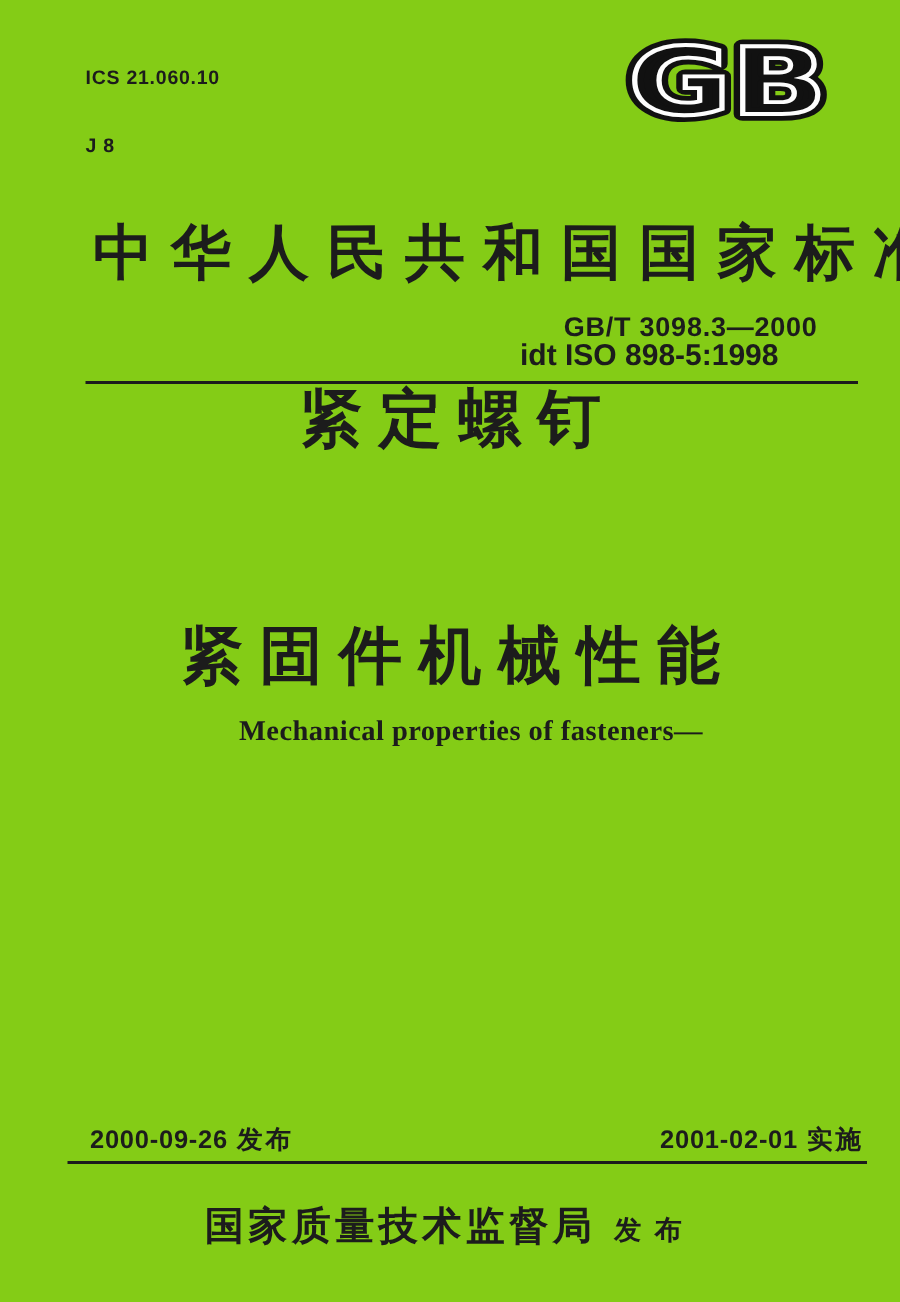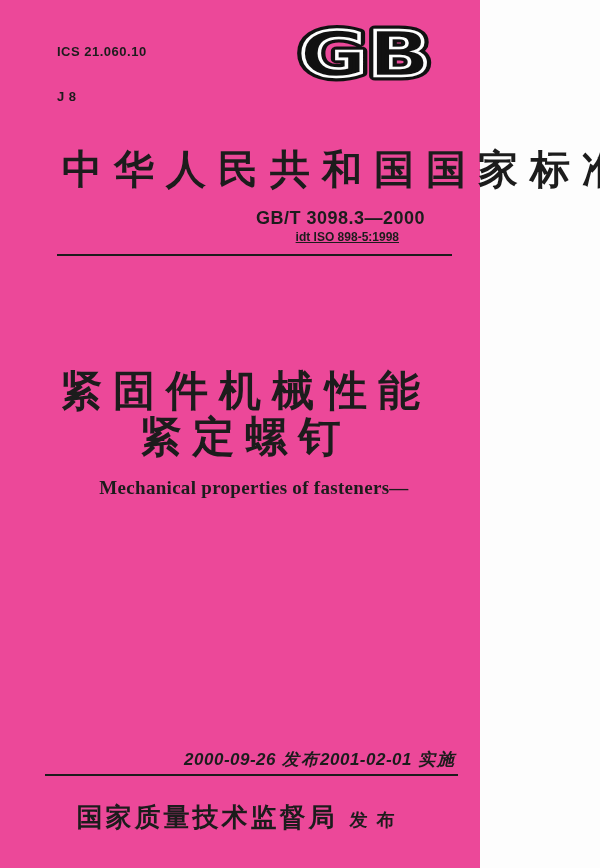--- a/index.html
+++ b/index.html
@@ -3,21 +3,21 @@
 <meta charset="utf-8">
 <style>
   html, body { margin: 0; padding: 0; }
   body {
     width: 600px; height: 868px;
     background: #fdfdfd;
     color: #1c1c1c;
     font-family: "Liberation Sans", "DejaVu Sans", sans-serif;
     overflow: hidden;
   }
-  .page { width: 480px; height: 868px; position: relative; background: #ec4899; }
+  .page { width: 600px; height: 868px; position: relative; background: #84cc16; }
 
   .top-row {
     display: flex; justify-content: space-between; align-items: flex-start;
     padding: 14px 44px 0 57px;
   }
   .ics-block {
     font-size: 13px; font-weight: 600; line-height: 15px;
     letter-spacing: 0.5px; white-space: pre;
   }
   .gb-logo { width: 142px; height: 70px; margin-top: 4px; }
@@ -27,46 +27,45 @@
     font-size: 40px; font-weight: 700;
     letter-spacing: 12px; padding-left: 12px;
     text-align: center; white-space: nowrap; line-height: 46px;
   }
 
   .std-codes {
     margin-top: 16px; padding-right: 55px;
     text-align: right; font-weight: 700; margin-left: 12px;
   }
   .std-number { font-size: 18px; line-height: 20px; letter-spacing: 0.5px; }
-  .idt-line   { font-size: 12px; line-height: 18px; padding-right: 26px; text-decoration: underline; }
+  .idt-line   { font-size: 20px; line-height: 18px; padding-right: 26px; }
 
   .rule { height: 2px; background: #1c1c1c; border: 0; }
   .rule-top    { margin: 8px 28px 0 57px; }
   .rule-bottom { margin: 4px 22px 0 45px; }
 
   .cn-title {
     margin-top: 112px; text-align: center;
     font-size: 42px; font-weight: 700; line-height: 46px;
     letter-spacing: 11px; padding-left: 11px; white-space: nowrap;
   }
   .en-title {
     margin-top: 16px; text-align: center;
     font-family: "Liberation Serif", "DejaVu Serif", serif;
     font-weight: 700; font-size: 19px; line-height: 24px;
     letter-spacing: 0.3px;
     margin-left: 28px;
   }
 
   .footer { margin-top: 250px; }
   .dates-row {
-    display: flex; justify-content: flex-end;
+    display: flex; justify-content: space-between;
     padding: 0 24px 0 60px;
     font-size: 17px; font-weight: 600; line-height: 20px;
     letter-spacing: 0.5px;
-    font-style: italic;
   }
   .date-label { font-weight: 700; margin-left: 6px; letter-spacing: 2px; }
 
   .publisher-row {
     margin-top: 24px; text-align: center; white-space: nowrap;
   }
   .publisher-name {
     font-size: 26px; font-weight: 700; letter-spacing: 3px;
   }
   .publisher-action {
@@ -92,22 +91,22 @@
 
   <div class="std-heading">中华人民共和国国家标准</div>
 
   <div class="std-codes">
     <div class="std-number">GB/T 3098.3—2000</div>
     <div class="idt-line">idt ISO 898-5:1998</div>
   </div>
 
   <hr class="rule rule-top">
 
+  <div class="cn-title" style="margin-top:0;">紧定螺钉</div>
   <div class="cn-title">紧固件机械性能</div>
-  <div class="cn-title" style="margin-top:0;">紧定螺钉</div>
 
   <div class="en-title">
     <div>Mechanical properties of fasteners—</div>
   </div>
 
   <div class="footer">
     <div class="dates-row">
       <div>
         <span>2000-09-26</span><span class="date-label">发布</span>
       </div>

